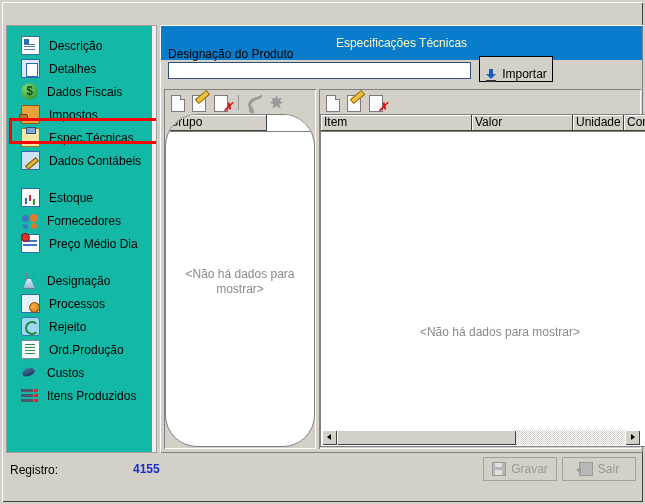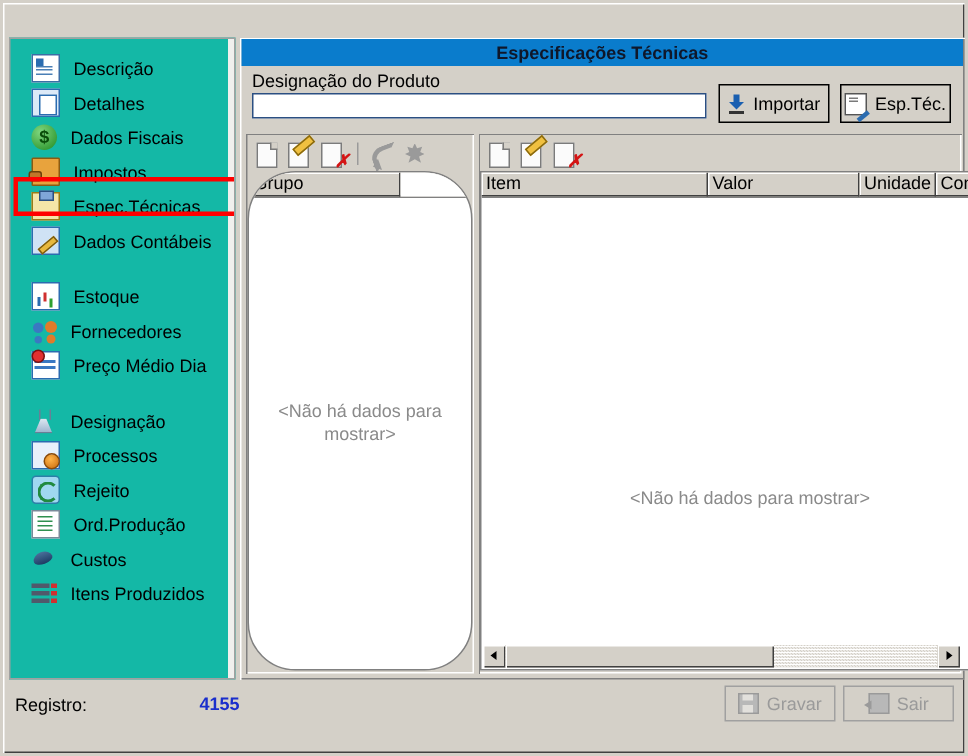--- a/index.html
+++ b/index.html
@@ -107,36 +107,36 @@
   .ic-items:after{content:"";position:absolute;right:0;top:2px;width:4px;height:3px;background:#d03030;
     box-shadow:0 5px 0 #d03030,0 10px 0 #d03030;}
   
   .content{
     position:absolute;left:158px;top:23px;width:483px;height:428px;
     background:#d4d0c8;
     box-shadow:inset 1px 1px 0 #fff,inset -1px -1px 0 #808080;
     box-sizing:border-box;
   }
   .panel-header{
-    position:absolute;left:1px;top:1px;width:481px;height:18px;
-    background:#0a7ccc;color:#0f172a;font-weight:bold;font-size:12px;
+    position:absolute;left:1px;top:1px;width:481px;height:34px;
+    background:#0a7ccc;color:#fef9c3;font-weight:normal;font-size:12px;
     display:flex;align-items:center;justify-content:center;
   }
   .field-label{position:absolute;left:8px;top:22px;font-size:12px;}
   .prod-input{
     position:absolute;left:8px;top:37px;width:303px;height:17px;
     background:#fff;border:1px solid #2b4f82;box-sizing:border-box;
     font-family:"Liberation Sans",sans-serif;font-size:12px;padding:1px 3px;color:#000;outline:none;
   }
   .btn{
     position:absolute;background:#d4d0c8;border:1px solid #000;box-sizing:border-box;
     display:flex;align-items:center;justify-content:center;gap:5px;
     font-size:12px;font-family:"Liberation Sans",sans-serif;cursor:default;
   }
-  .btn-importar{left:319px;top:31px;width:74px;height:26px;}
+  .btn-importar{left:319px;top:31px;width:74px;height:26px;align-items:flex-end;}
   .btn-esptec{left:400px;top:31px;width:74px;height:26px;}
   .dl-icon{width:12px;height:12px;position:relative;flex:none;}
   .dl-icon:before{content:"";position:absolute;left:4px;top:0;width:4px;height:6px;background:#1a5fb0;}
   .dl-icon:after{content:"";position:absolute;left:1px;top:5px;width:0;height:0;
     border-left:5px solid transparent;border-right:5px solid transparent;border-top:5px solid #1a5fb0;}
   .dl-base{position:absolute;left:1px;bottom:-1px;width:10px;height:2px;background:#333;}
   .et-icon{width:13px;height:13px;position:relative;flex:none;background:#fff;border:1px solid #555;}
   .et-icon:before{content:"";position:absolute;left:2px;top:2px;width:6px;height:1px;background:#7a7a7a;box-shadow:0 2px 0 #7a7a7a;}
   .et-icon:after{content:"";position:absolute;right:-3px;bottom:-3px;width:9px;height:3px;background:#2b6cb0;transform:rotate(-40deg);}
   
@@ -298,24 +298,20 @@
 
     <div class="field-label">Designação do Produto</div>
     <input class="prod-input" type="text" value="" style="">
 
     <div class="btn btn-importar">
       <span class="dl-icon">
           <i class="dl-base"></i>
         </span>
       <span>Importar</span>
     </div>
-    <div class="btn btn-esptec">
-      <span class="et-icon"></span>
-      <span>Esp.Téc.</span>
-    </div>
 
     <div class="gridbox grid-left">
       <div class="toolbar">
         <span class="tb-btn">
             <i class="tbi-new"></i>
           </span>
         <span class="tb-btn">
             <i class="tbi-edit"></i>
             <i class="tbi-edit-p"></i>
           </span>

